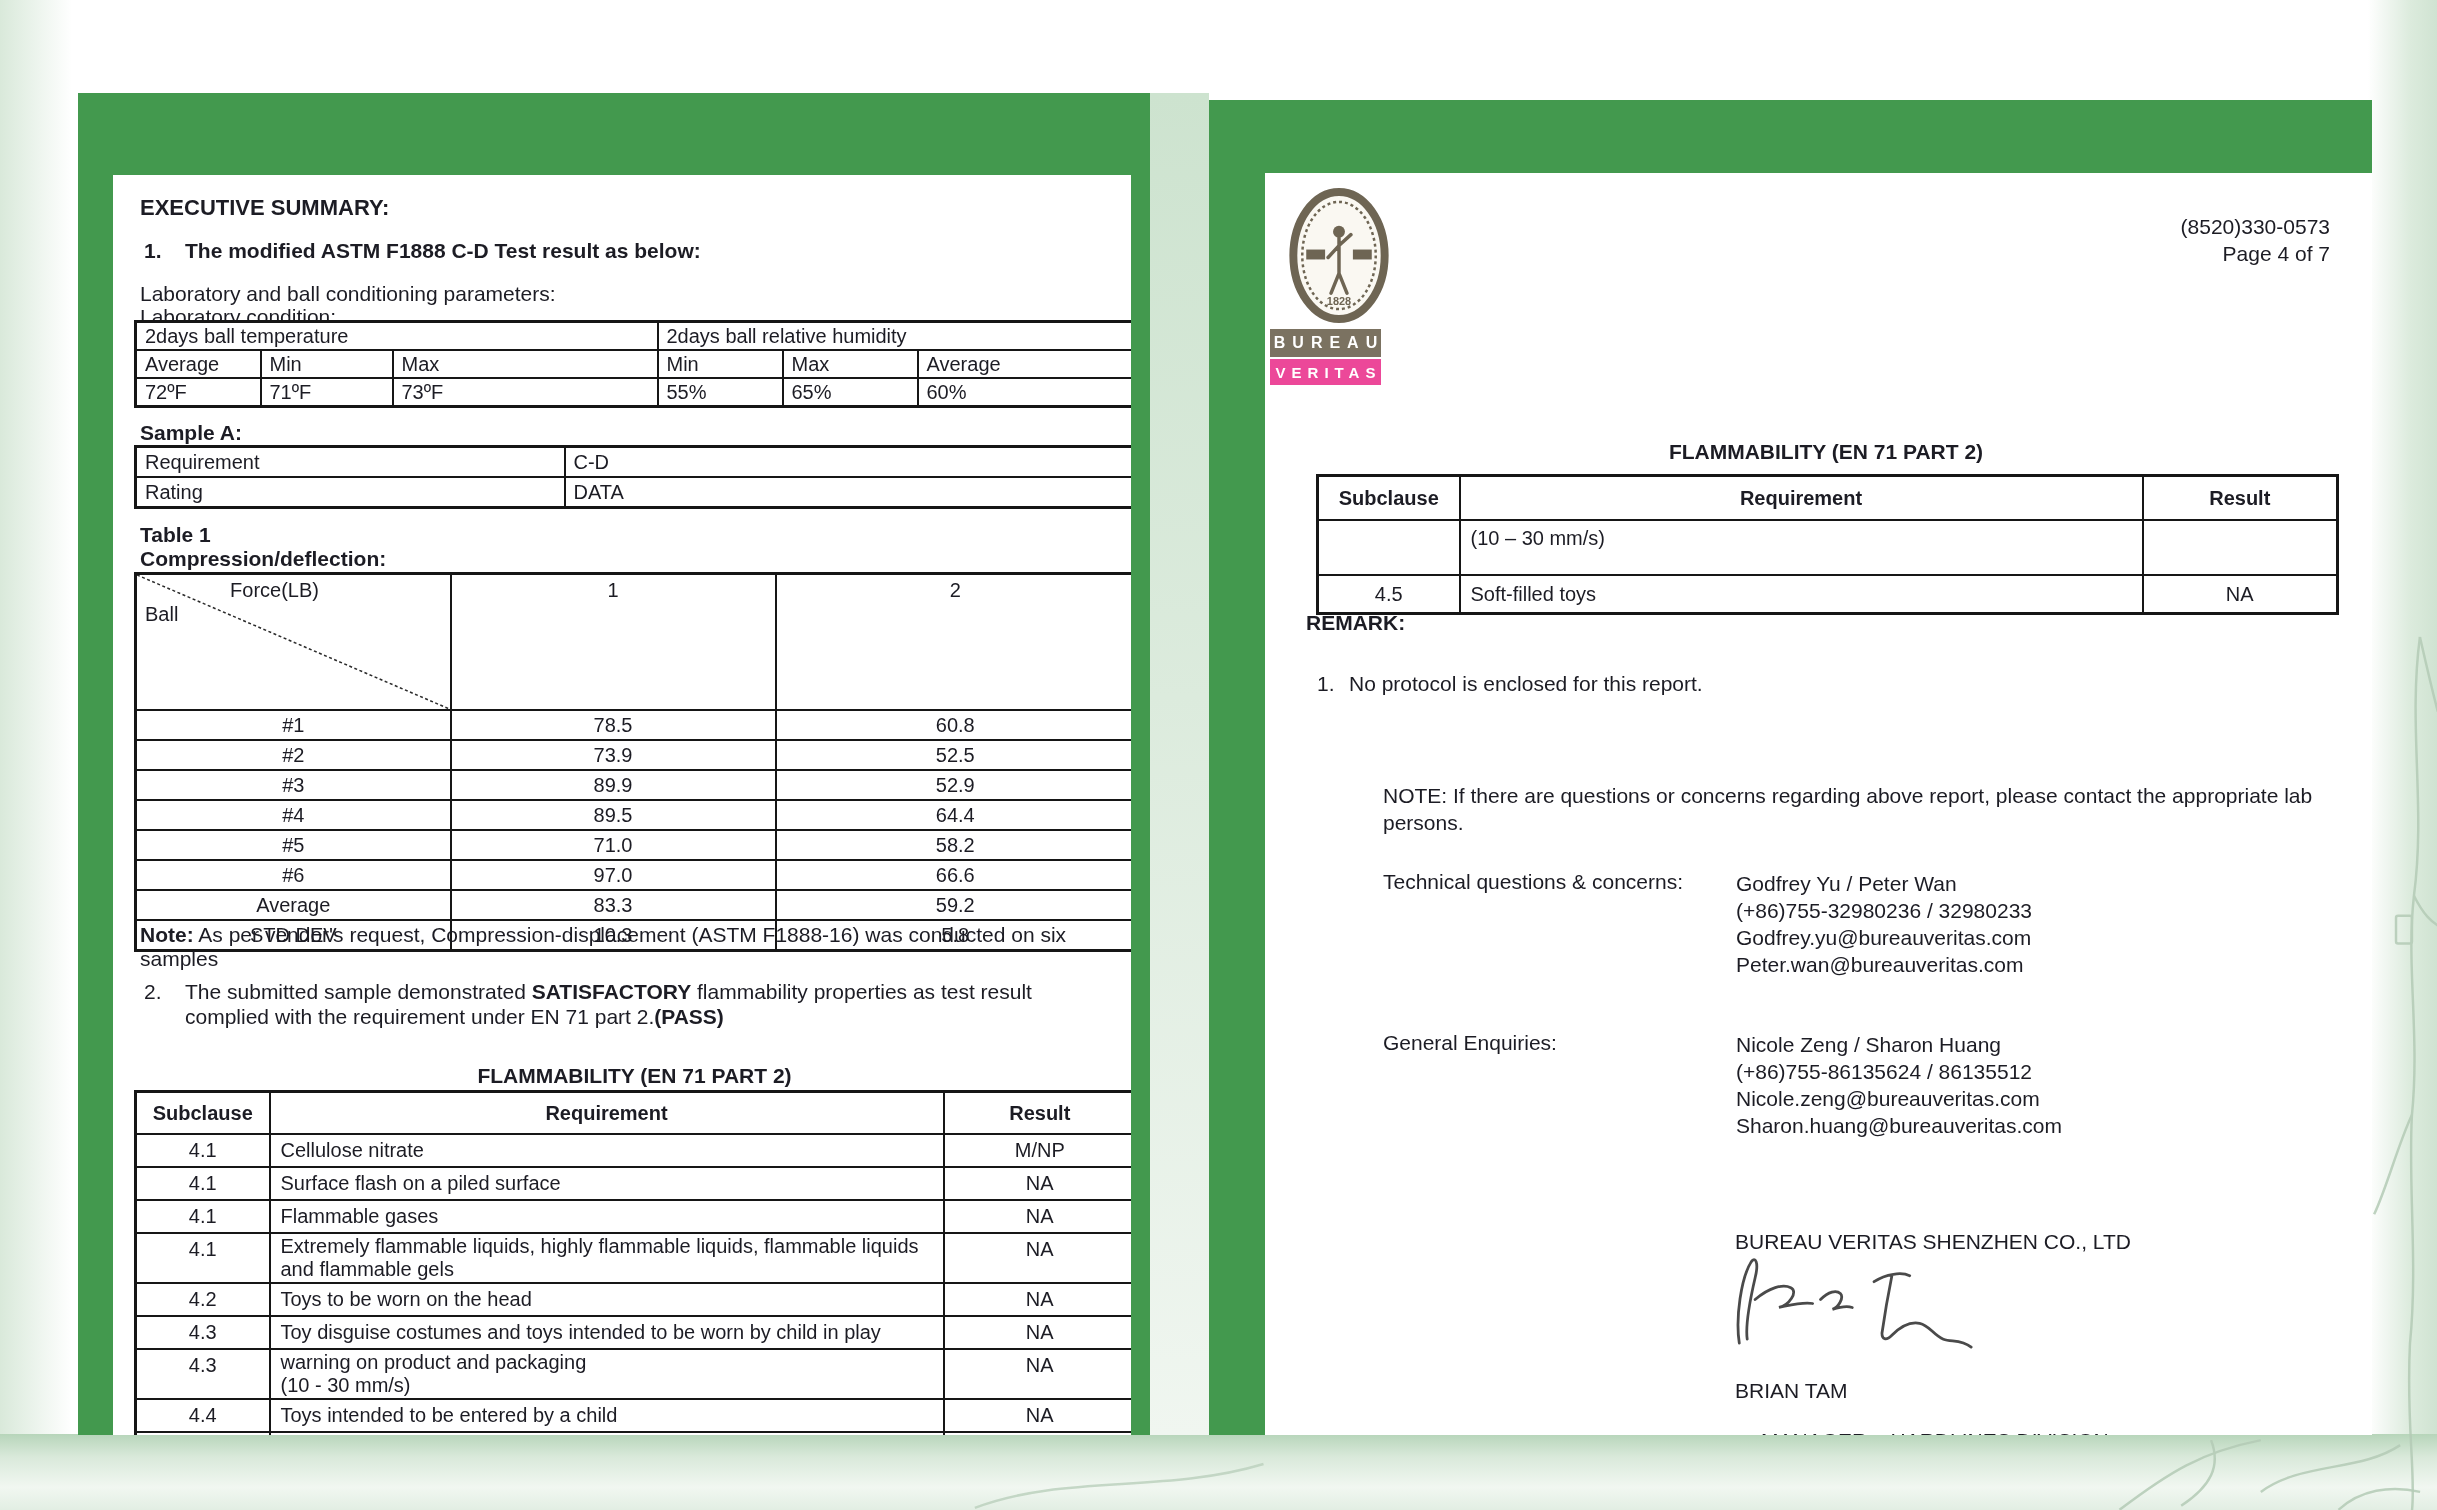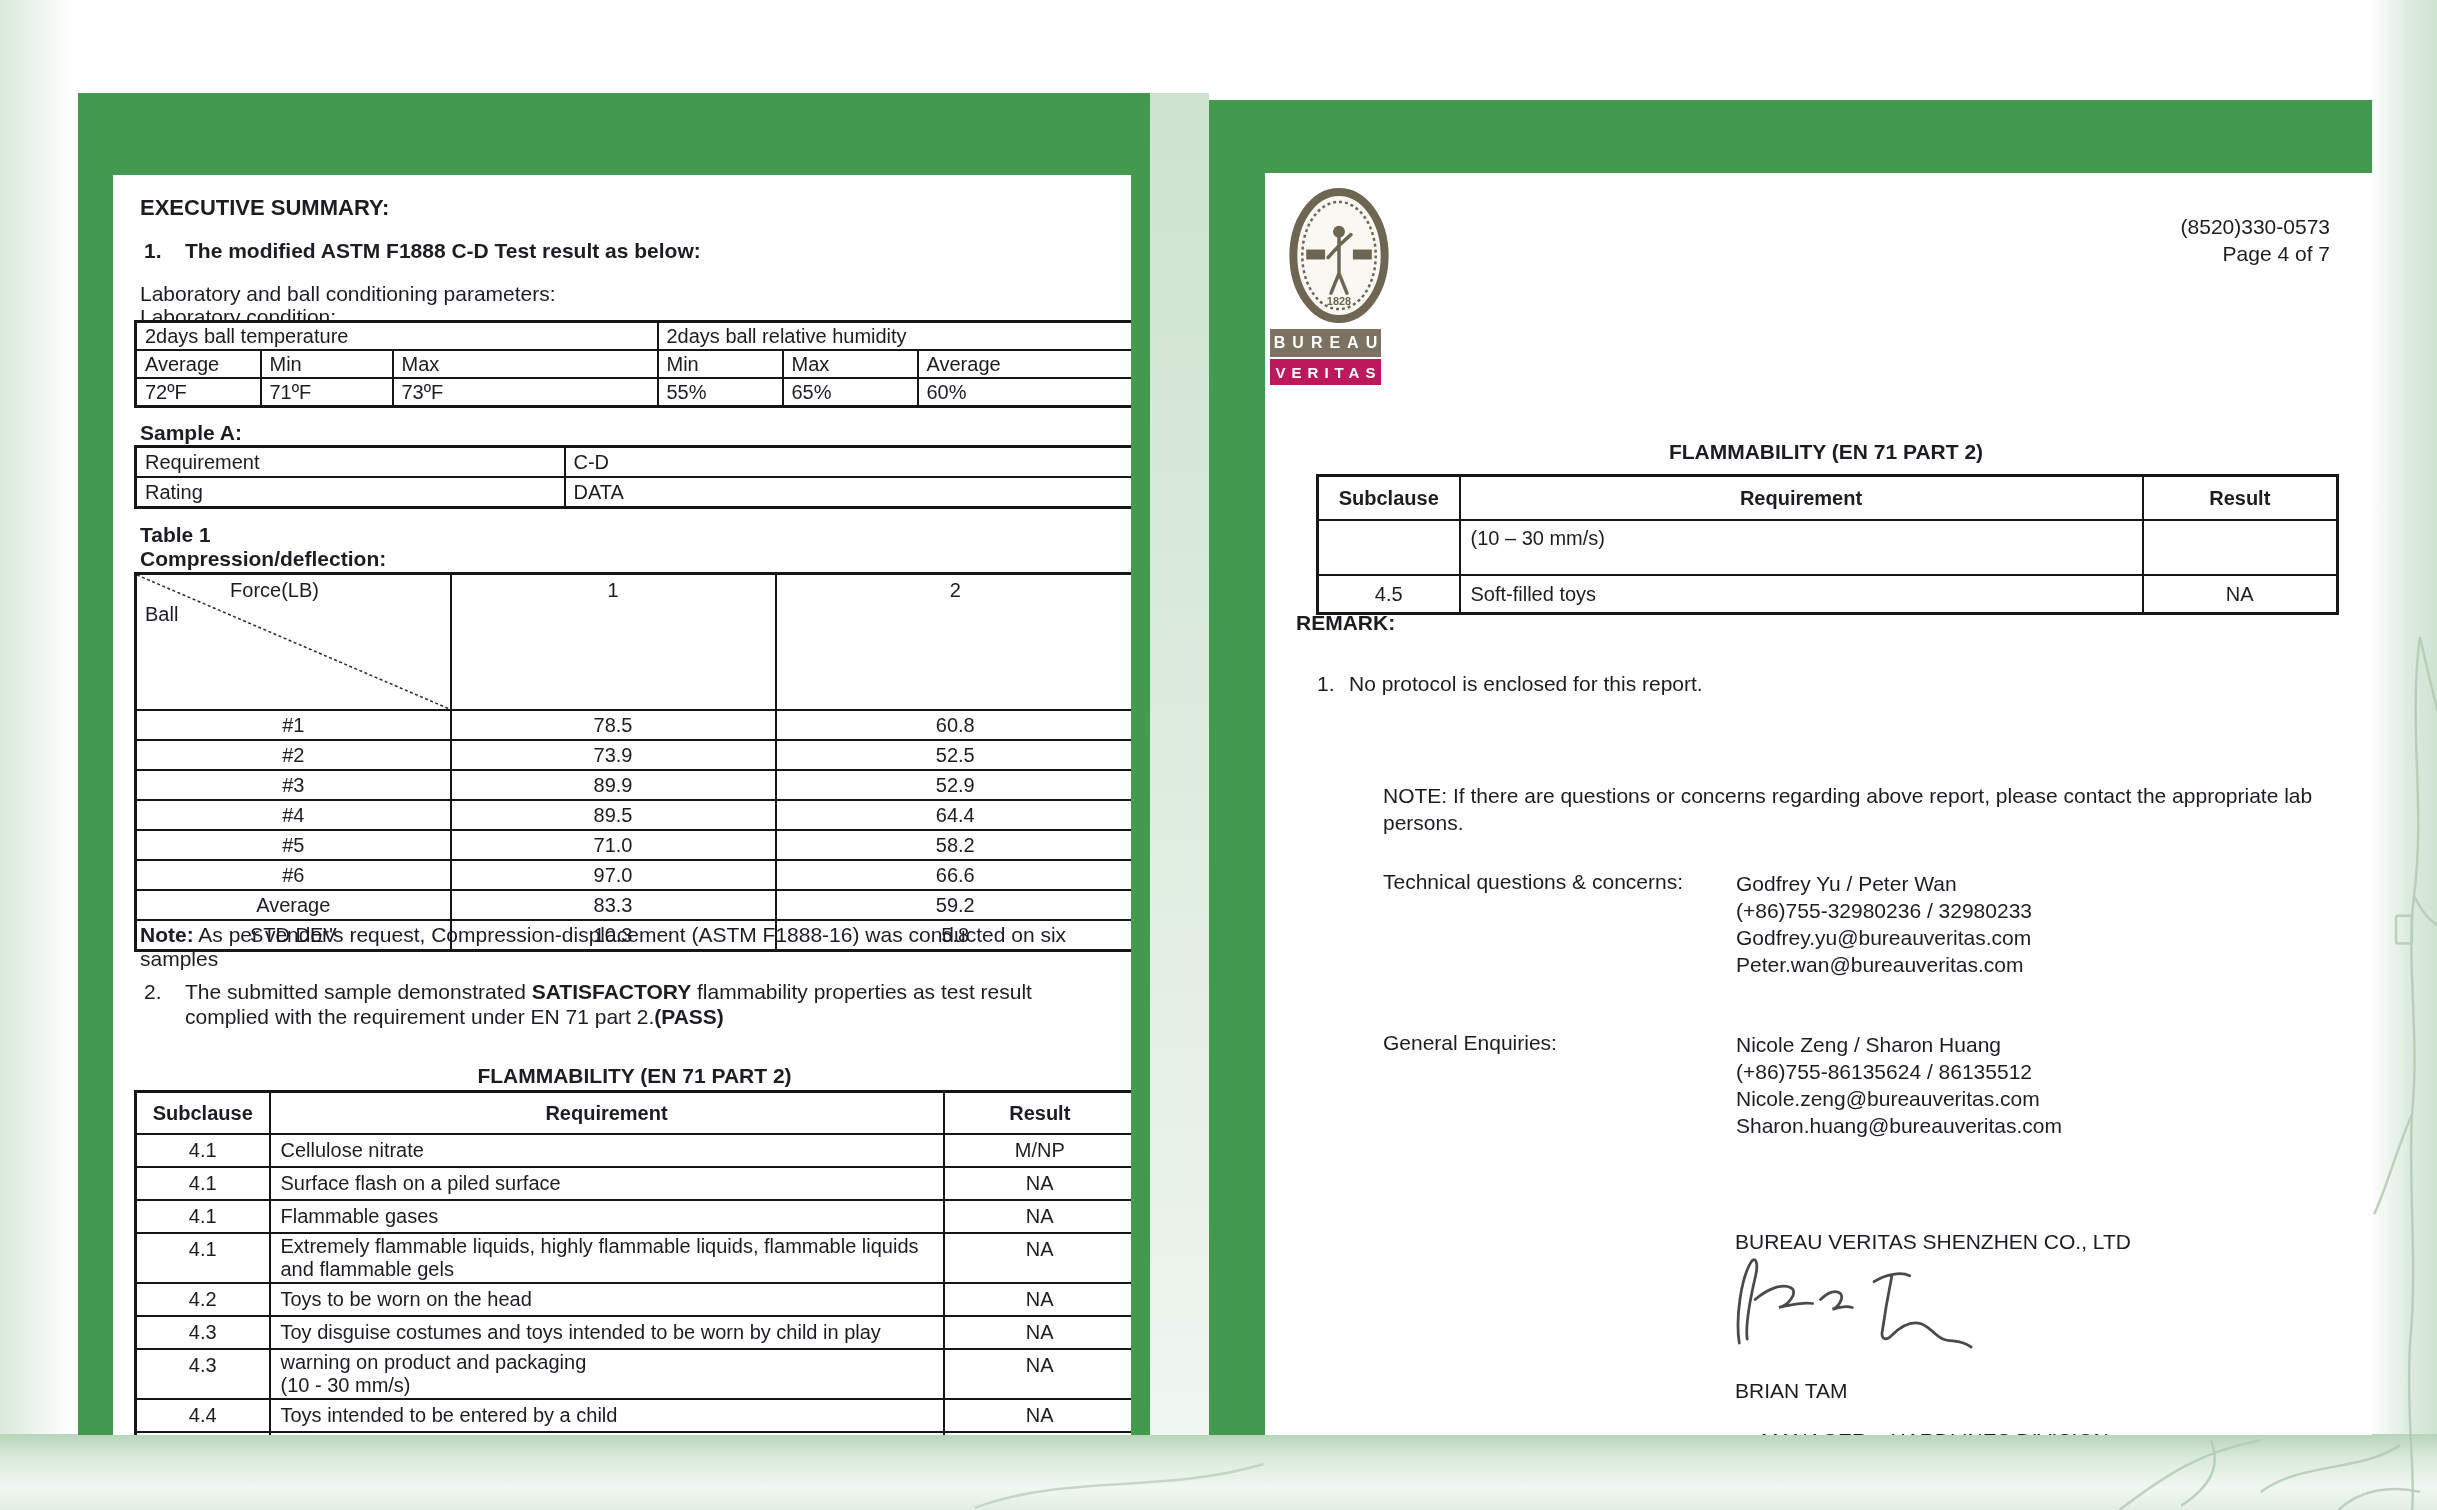--- a/index.html
+++ b/index.html
@@ -45,21 +45,21 @@
   .flam-r td{height:34px;}
   .flam-r .hd td{height:40px;text-align:center;font-weight:bold;}
   .flam-r td.sc,.flam-r td.rs{text-align:center;}
   .flam-r td.rq{text-align:left;padding-left:10px;}
   .flam-r .row1 td{height:46px;vertical-align:top;padding-top:6px;}
   
   .report-block{position:absolute;right:42px;top:40px;text-align:right;font-size:21px;line-height:27px;}
   .brand-band{position:absolute;left:5px;width:111px;display:flex;align-items:center;justify-content:center;
               color:#fff;font-weight:bold;}
   .band-bureau{top:156px;height:28px;background:#7b7261;font-size:16px;letter-spacing:7px;text-indent:7px;}
-  .band-veritas{top:186px;height:26px;background:#be185d;font-size:15px;letter-spacing:6px;text-indent:6px;}
+  .band-veritas{top:186px;height:26px;background:#ec4899;font-size:15px;letter-spacing:6px;text-indent:6px;}
   .contact-row{position:absolute;left:118px;font-size:21px;}
   .contact-lines{position:absolute;left:471px;font-size:21px;line-height:27px;}
   .item-flex{display:flex;}
 </style>
 </head>
 <body>
 
 <div class="canvas">
 
   <div class="bg-left"></div>
@@ -326,21 +326,21 @@
           <td class="rs"></td>
         </tr>
         <tr>
           <td class="sc">4.5</td>
           <td class="rq">Soft-filled toys</td>
           <td class="rs">NA</td>
         </tr>
       </tbody>
         </table>
 
-      <div class="abs b fs21" style="left:31px;top:438px;">REMARK:</div>
+      <div class="abs b fs21" style="left:41px;top:438px;">REMARK:</div>
 
       <div class="abs fs21 item-flex" style="left:52px;top:499px;width:995px;">
         <span style="width:32px;flex:none;">1.</span>
         <span>No protocol is enclosed for this report.</span>
       </div>
 
       <div class="abs fs21" style="left:118px;top:609px;width:995px;line-height:27px;">NOTE: If there are questions or concerns regarding above report, please contact the appropriate lab persons.</div>
 
       <div class="contact-row" style="top:697px;">Technical questions &amp; concerns:</div>
       <div class="contact-lines" style="top:697px;">

